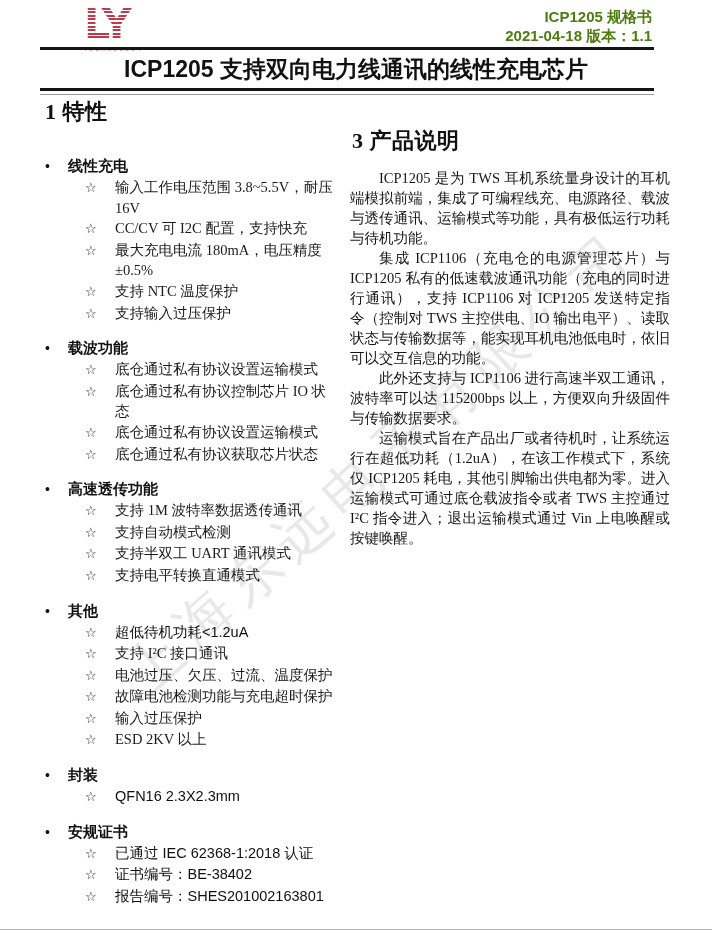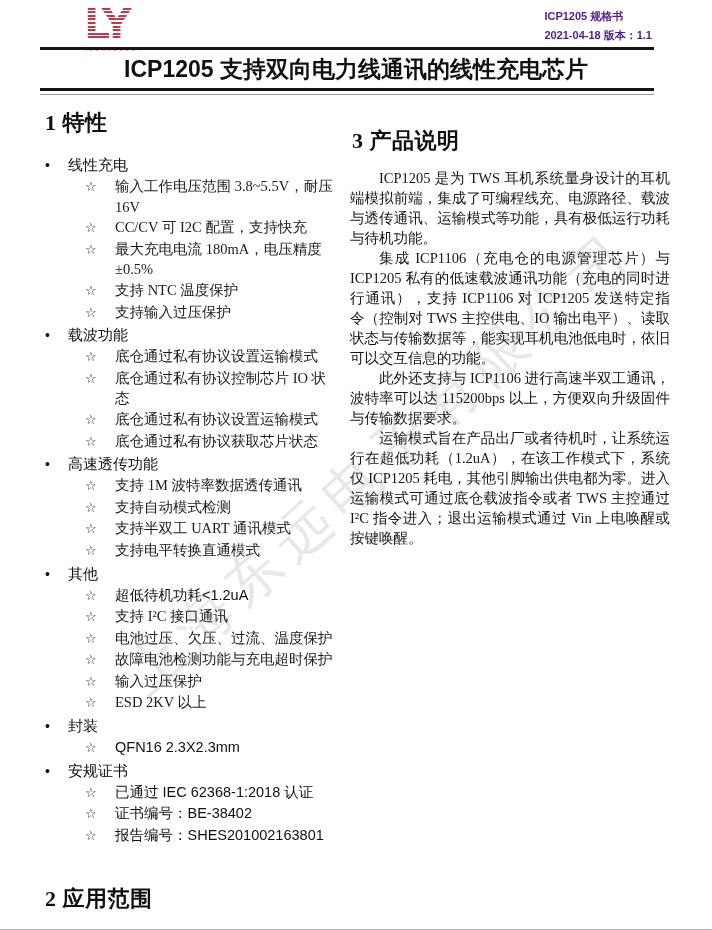--- a/index.html
+++ b/index.html
@@ -9,46 +9,46 @@
     border-bottom:1px solid #b5b5b5;box-sizing:border-box;
   }
   
   .logo{position:absolute;left:84px;top:4px;width:90px;}
   .logo-ly-wrap{position:relative;width:72px;height:42px;}
   .logo-ly{color:#c0394a;font-weight:800;font-size:41px;line-height:41px;letter-spacing:-2px;
     font-family:"DejaVu Sans",sans-serif;}
   .logo-stripes{position:absolute;inset:0;
     background:repeating-linear-gradient(to bottom,transparent 0 2.1px,#ffffff 2.1px 3.6px);}
   .logo-sub{color:#d98f97;font-size:5px;font-weight:bold;letter-spacing:2.4px;margin-top:0;}
-  .header-meta{position:absolute;top:7px;right:60px;
-    font-size:11px;font-weight:bold;line-height:19px;color:#4c1d95;}
+  .header-meta{position:absolute;top:7px;right:60px;text-align:right;
+    font-size:15px;font-weight:bold;line-height:19px;color:#4d7c0f;}
   .header-rule{position:absolute;top:47px;left:40px;right:58px;height:3px;background:#151515;}
   
   .title{position:absolute;top:54px;left:0;width:712px;margin:0;text-align:center;
     font-size:23px;font-weight:bold;color:#111;}
   .title-rule{position:absolute;top:88px;left:40px;right:58px;height:3px;
     border-top:3px solid #151515;border-bottom:1px solid #9a9a9a;box-sizing:content-box;}
   
   .watermark{position:absolute;left:135px;top:645px;width:720px;z-index:0;
     transform:rotate(-42deg);transform-origin:left center;
     font-size:56px;letter-spacing:10px;color:#c7c7c7;opacity:.4;
     font-family:"Liberation Serif","DejaVu Serif",serif;white-space:nowrap;pointer-events:none;}
   
   .columns{position:absolute;top:96px;left:45px;right:42px;display:flex;gap:10px;z-index:1;}
   .col-left{width:295px;flex:0 0 295px;}
   .col-right{flex:1;}
   h2.sec{font-family:"Liberation Serif","DejaVu Serif",serif;font-size:22px;font-weight:600;
     color:#111;letter-spacing:.5px;}
-  .h-feat{margin:12px 0 16px 0;}
+  .h-feat{margin:1px 0 16px 0;}
   .h-apps{margin:38px 0 24px 0;}
   .h-desc{margin:30px 0 12px 2px;}
   
   .feat-label-row{display:flex;align-items:baseline;line-height:21px;font-size:15px;margin-top:1px;}
   .feat-label-row .dot{width:23px;flex:0 0 23px;font-size:14px;color:#111;}
-  .feat-label-row .label{font-weight:normal;color:#111;}
+  .feat-label-row .label{font-weight:bold;color:#111;margin-top:12px;}
   .feat-item{display:flex;align-items:baseline;line-height:20.6px;font-size:14.5px;
     font-family:"Liberation Serif","DejaVu Serif",serif;color:#1b1b1b;}
   .feat-item .star{flex:0 0 30px;margin-left:40px;font-size:13px;font-weight:bold;color:#222;
     font-family:"DejaVu Sans",sans-serif;}
   .feat-item .txt{flex:1;}
   .feat-item.bold .txt{font-weight:normal;font-family:"Liberation Sans",sans-serif;color:#111;}
   
   .desc p{margin:0;font-size:14.5px;line-height:20px;text-align:justify;text-indent:2em;
     font-family:"Liberation Serif","DejaVu Serif",serif;color:#161616;}
 </style>

